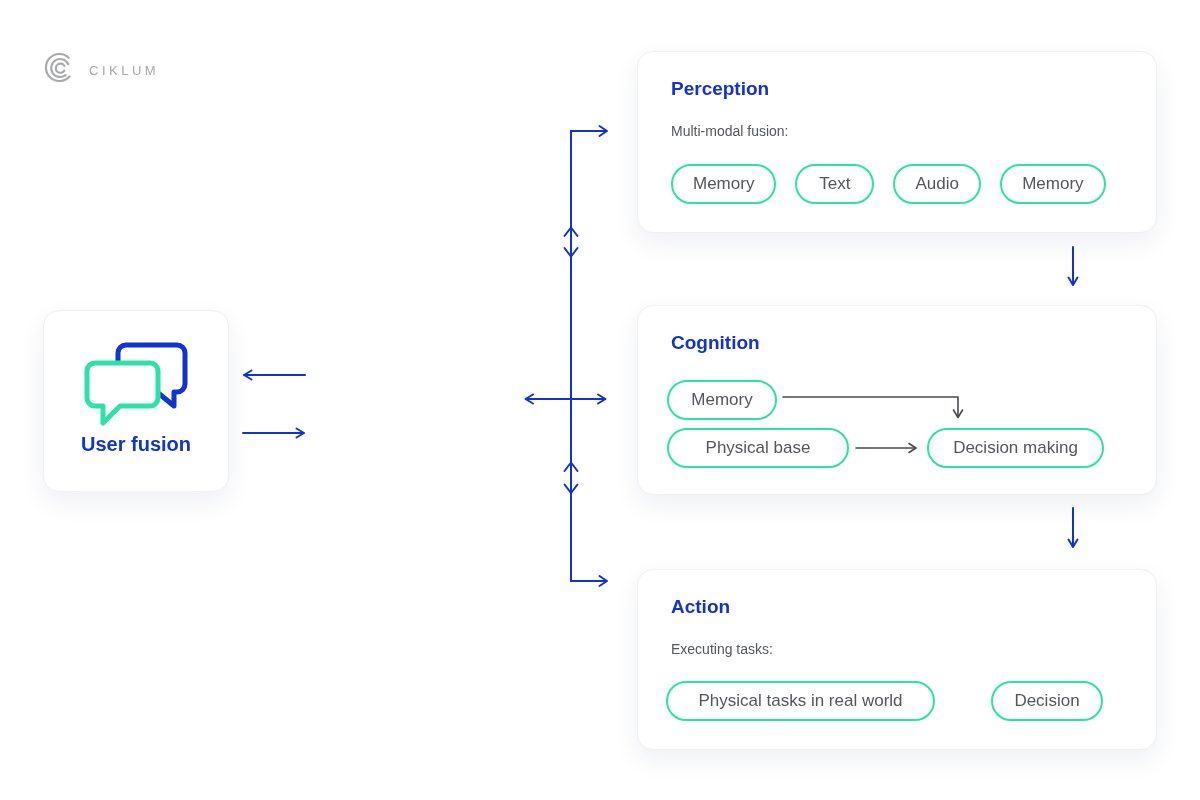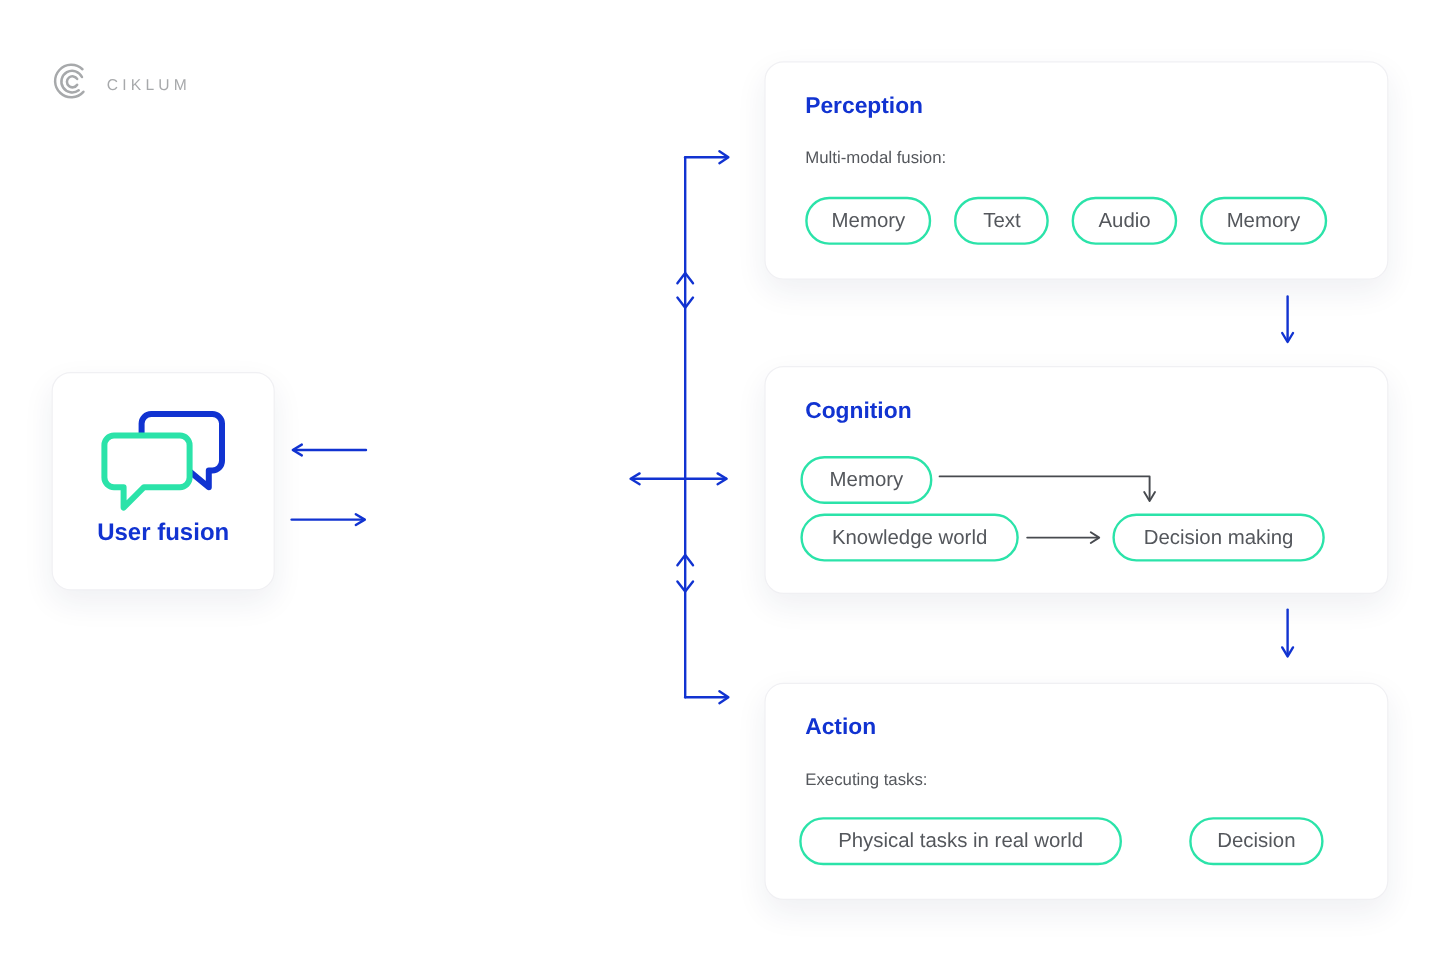--- a/index.html
+++ b/index.html
@@ -138,21 +138,21 @@
       <span class="pill" id="pill-camera">Memory</span>
       <span class="pill" id="pill-text">Text</span>
       <span class="pill" id="pill-audio">Audio</span>
       <span class="pill" id="pill-sensors">Memory</span>
     </div>
   </div>
 
   <div class="panel" id="panel-cognition">
     <div class="panel-title">Cognition</div>
     <span class="pill abs" id="pill-memory">Memory</span>
-    <span class="pill abs" id="pill-knowledge">Knowledge world</span>
+    <span class="pill abs" id="pill-knowledge">Physical base</span>
     <span class="pill abs" id="pill-decision">Decision making</span>
   </div>
 
   <div class="panel" id="panel-action">
     <div class="panel-title">Action</div>
     <div class="panel-sub">Executing tasks:</div>
     <span class="pill abs" id="pill-physical">Physical tasks in real world</span>
     <span class="pill abs" id="pill-monitor">Decision</span>
   </div>
 

